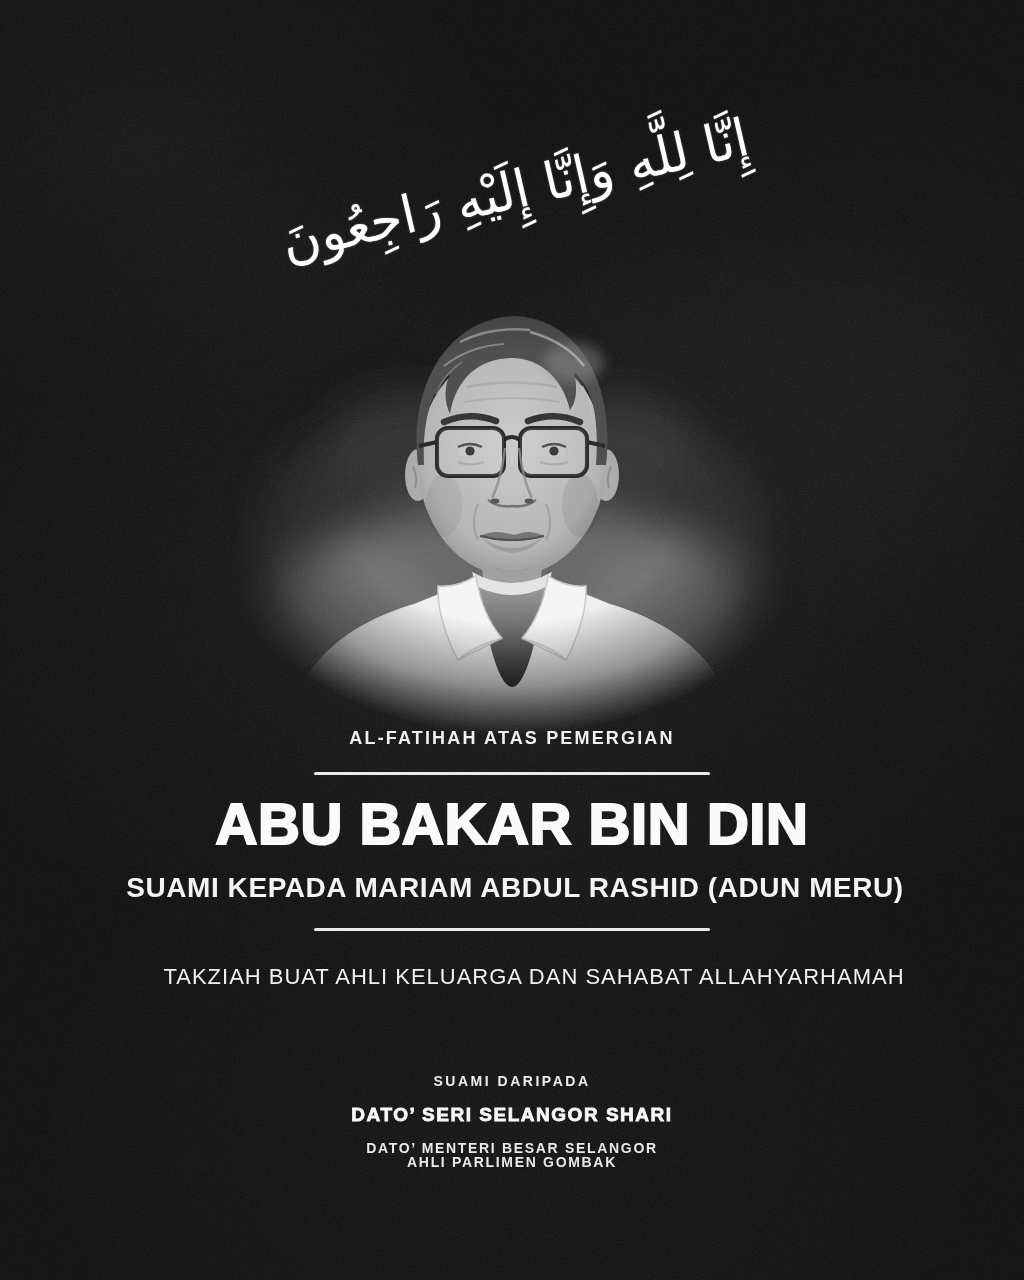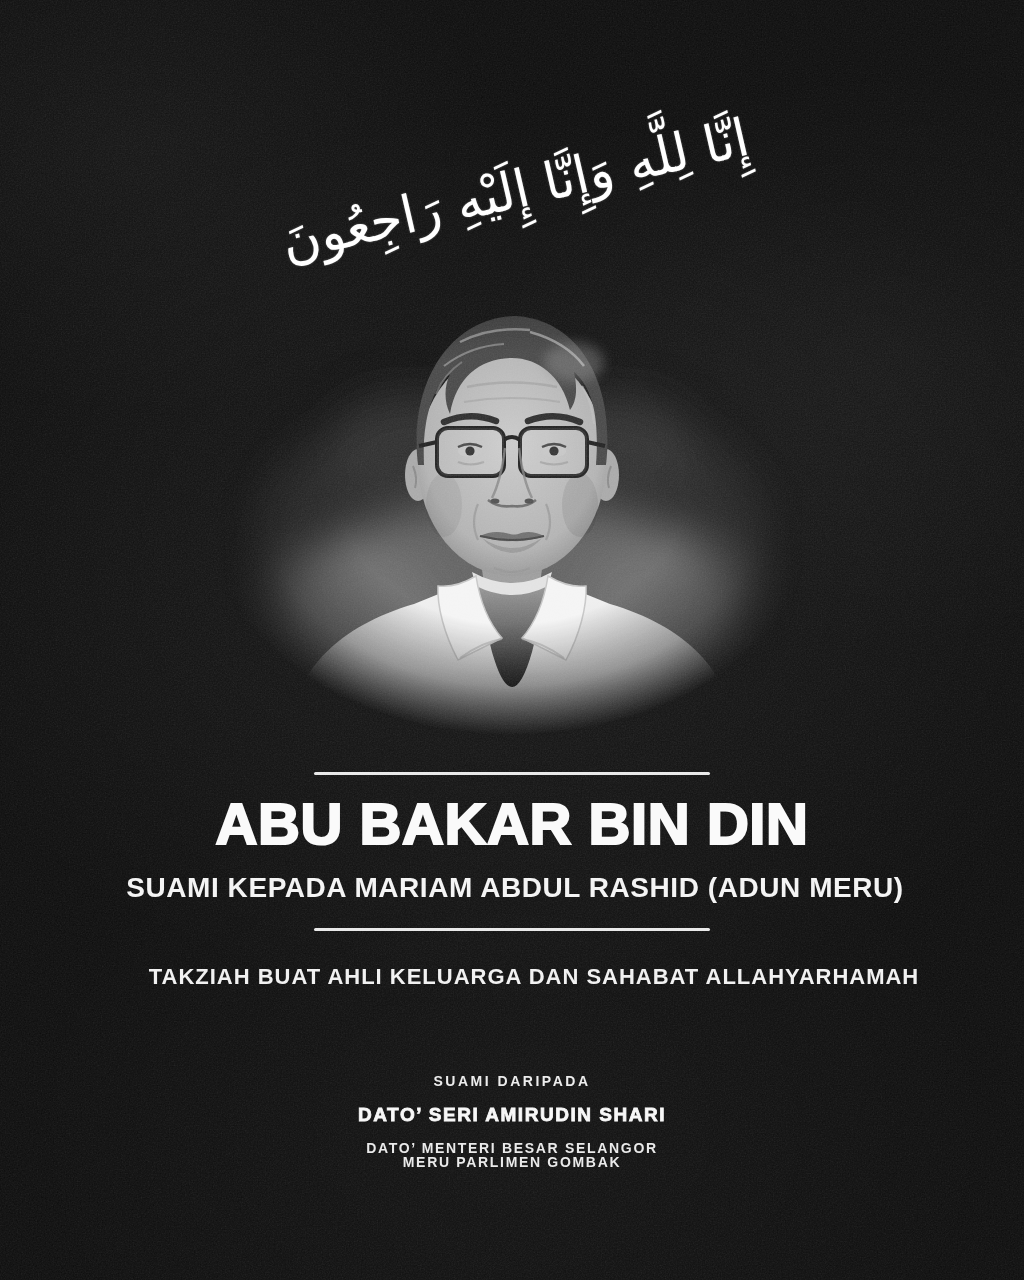--- a/index.html
+++ b/index.html
@@ -48,21 +48,21 @@
     background:#e8e8e8;
   }
   .divider.top{top:772px;}
   .divider.bottom{top:928px;}
   .t-name{
     top:792px;font-size:58px;line-height:64px;font-weight:700;
     letter-spacing:.01em;color:#fafafa;text-align:center;
     -webkit-text-stroke:2.2px #fafafa;
   }
   .t-relation{top:872px;font-size:28px;font-weight:700;letter-spacing:.02em;color:#f3f3f3;padding-left:6px;}
-  .t-condolence{top:964px;font-size:22px;font-weight:700;letter-spacing:.045em;color:#f0f0f0;margin-left:44px;}
+  .t-condolence{top:964px;font-size:22px;font-weight:400;letter-spacing:.045em;color:#f0f0f0;margin-left:44px;}
   .t-ikhlas{top:1073px;font-size:14px;font-weight:700;letter-spacing:.18em;color:#ececec;}
   .t-sender{
     top:1104px;font-size:19px;font-weight:700;letter-spacing:.08em;color:#f7f7f7;
     -webkit-text-stroke:.8px #f7f7f7;
   }
   .t-sub1{top:1100px;font-size:14px;font-weight:700;letter-spacing:.12em;color:#e9e9e9;margin-top:40px;}
   .t-sub2{top:1154px;font-size:14px;font-weight:700;letter-spacing:.12em;color:#e9e9e9;}
 </style>
 </head>
 <body>
@@ -200,30 +200,31 @@
         <g>
           <path d="M258 246 Q272 239 288 244 Q292 245 296 244 Q308 239 322 246 Q306 252 290 251 Q274 252 258 246 Z" fill="#6f6f6f"></path>
           <path d="M260 248 Q290 268 320 248 Q308 262 290 263 Q272 262 260 248 Z" fill="#999999"></path>
           <path d="M258 246 Q290 254 322 246" stroke="#474747" stroke-width="2.2" fill="none"></path>
           <path d="M272 278 Q290 286 308 278" stroke="#8f8f8f" stroke-width="2" fill="none" opacity=".5"></path>
         </g>
       </g>
     </svg>
   </div>
 
+  <div class="center-text t-eyebrow">AL-FATIHAH ATAS PEMERGIAN</div>
   <div class="divider top"></div>
   <div class="center-text t-name">ABU BAKAR BIN DIN</div>
   <div class="center-text t-relation">SUAMI KEPADA MARIAM ABDUL RASHID (ADUN MERU)</div>
   <div class="divider bottom"></div>
   <div class="center-text t-condolence">TAKZIAH BUAT AHLI KELUARGA DAN SAHABAT ALLAHYARHAMAH</div>
 
   <div class="center-text t-ikhlas">SUAMI DARIPADA</div>
-  <div class="center-text t-sender">DATO’ SERI AMIRUDIN SHARI</div>
+  <div class="center-text t-sender">DATO’ SERI SELANGOR SHARI</div>
   <div class="center-text t-sub1">DATO’ MENTERI BESAR SELANGOR</div>
-  <div class="center-text t-sub2">MERU PARLIMEN GOMBAK</div>
+  <div class="center-text t-sub2">AHLI PARLIMEN GOMBAK</div>
 
   <svg class="noise" width="1024" height="1280">
     <filter id="grain">
       <feTurbulence type="fractalNoise" baseFrequency="0.75" numOctaves="2" stitchTiles="stitch"></feTurbulence>
       <feColorMatrix type="saturate" values="0"></feColorMatrix>
     </filter>
     <rect width="1024" height="1280" filter="url(#grain)"></rect>
   </svg>
 
 </div>

